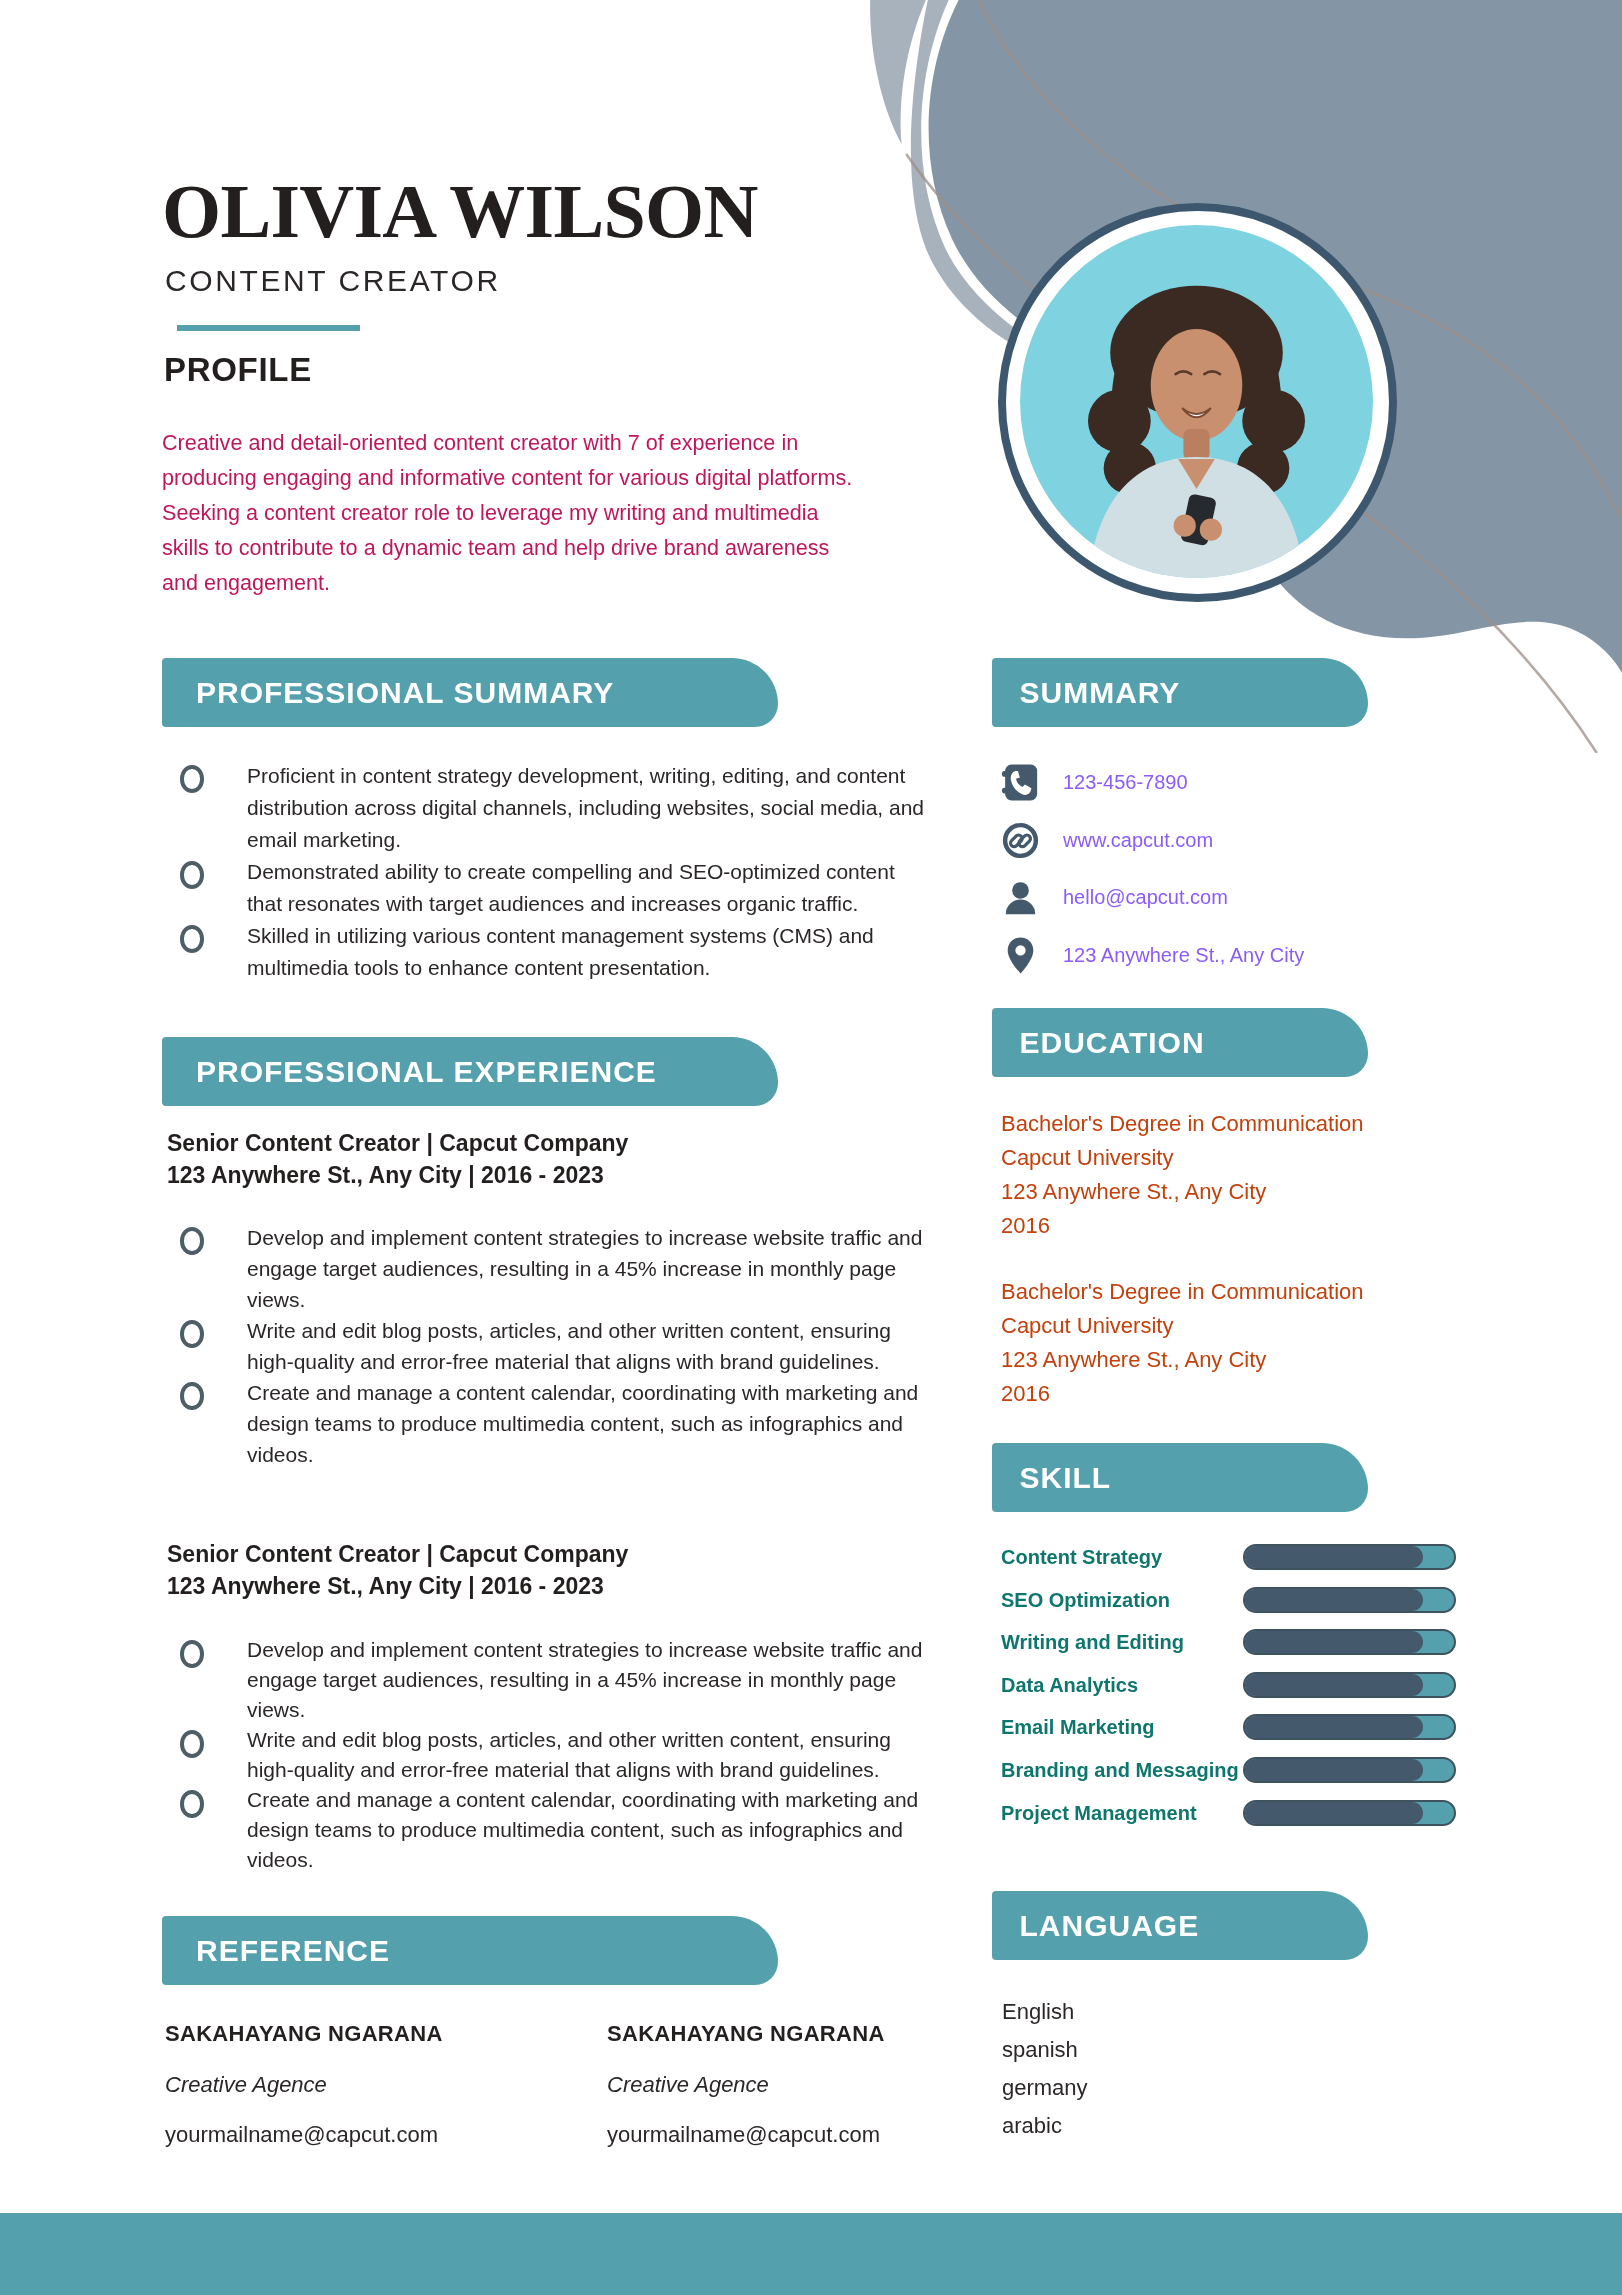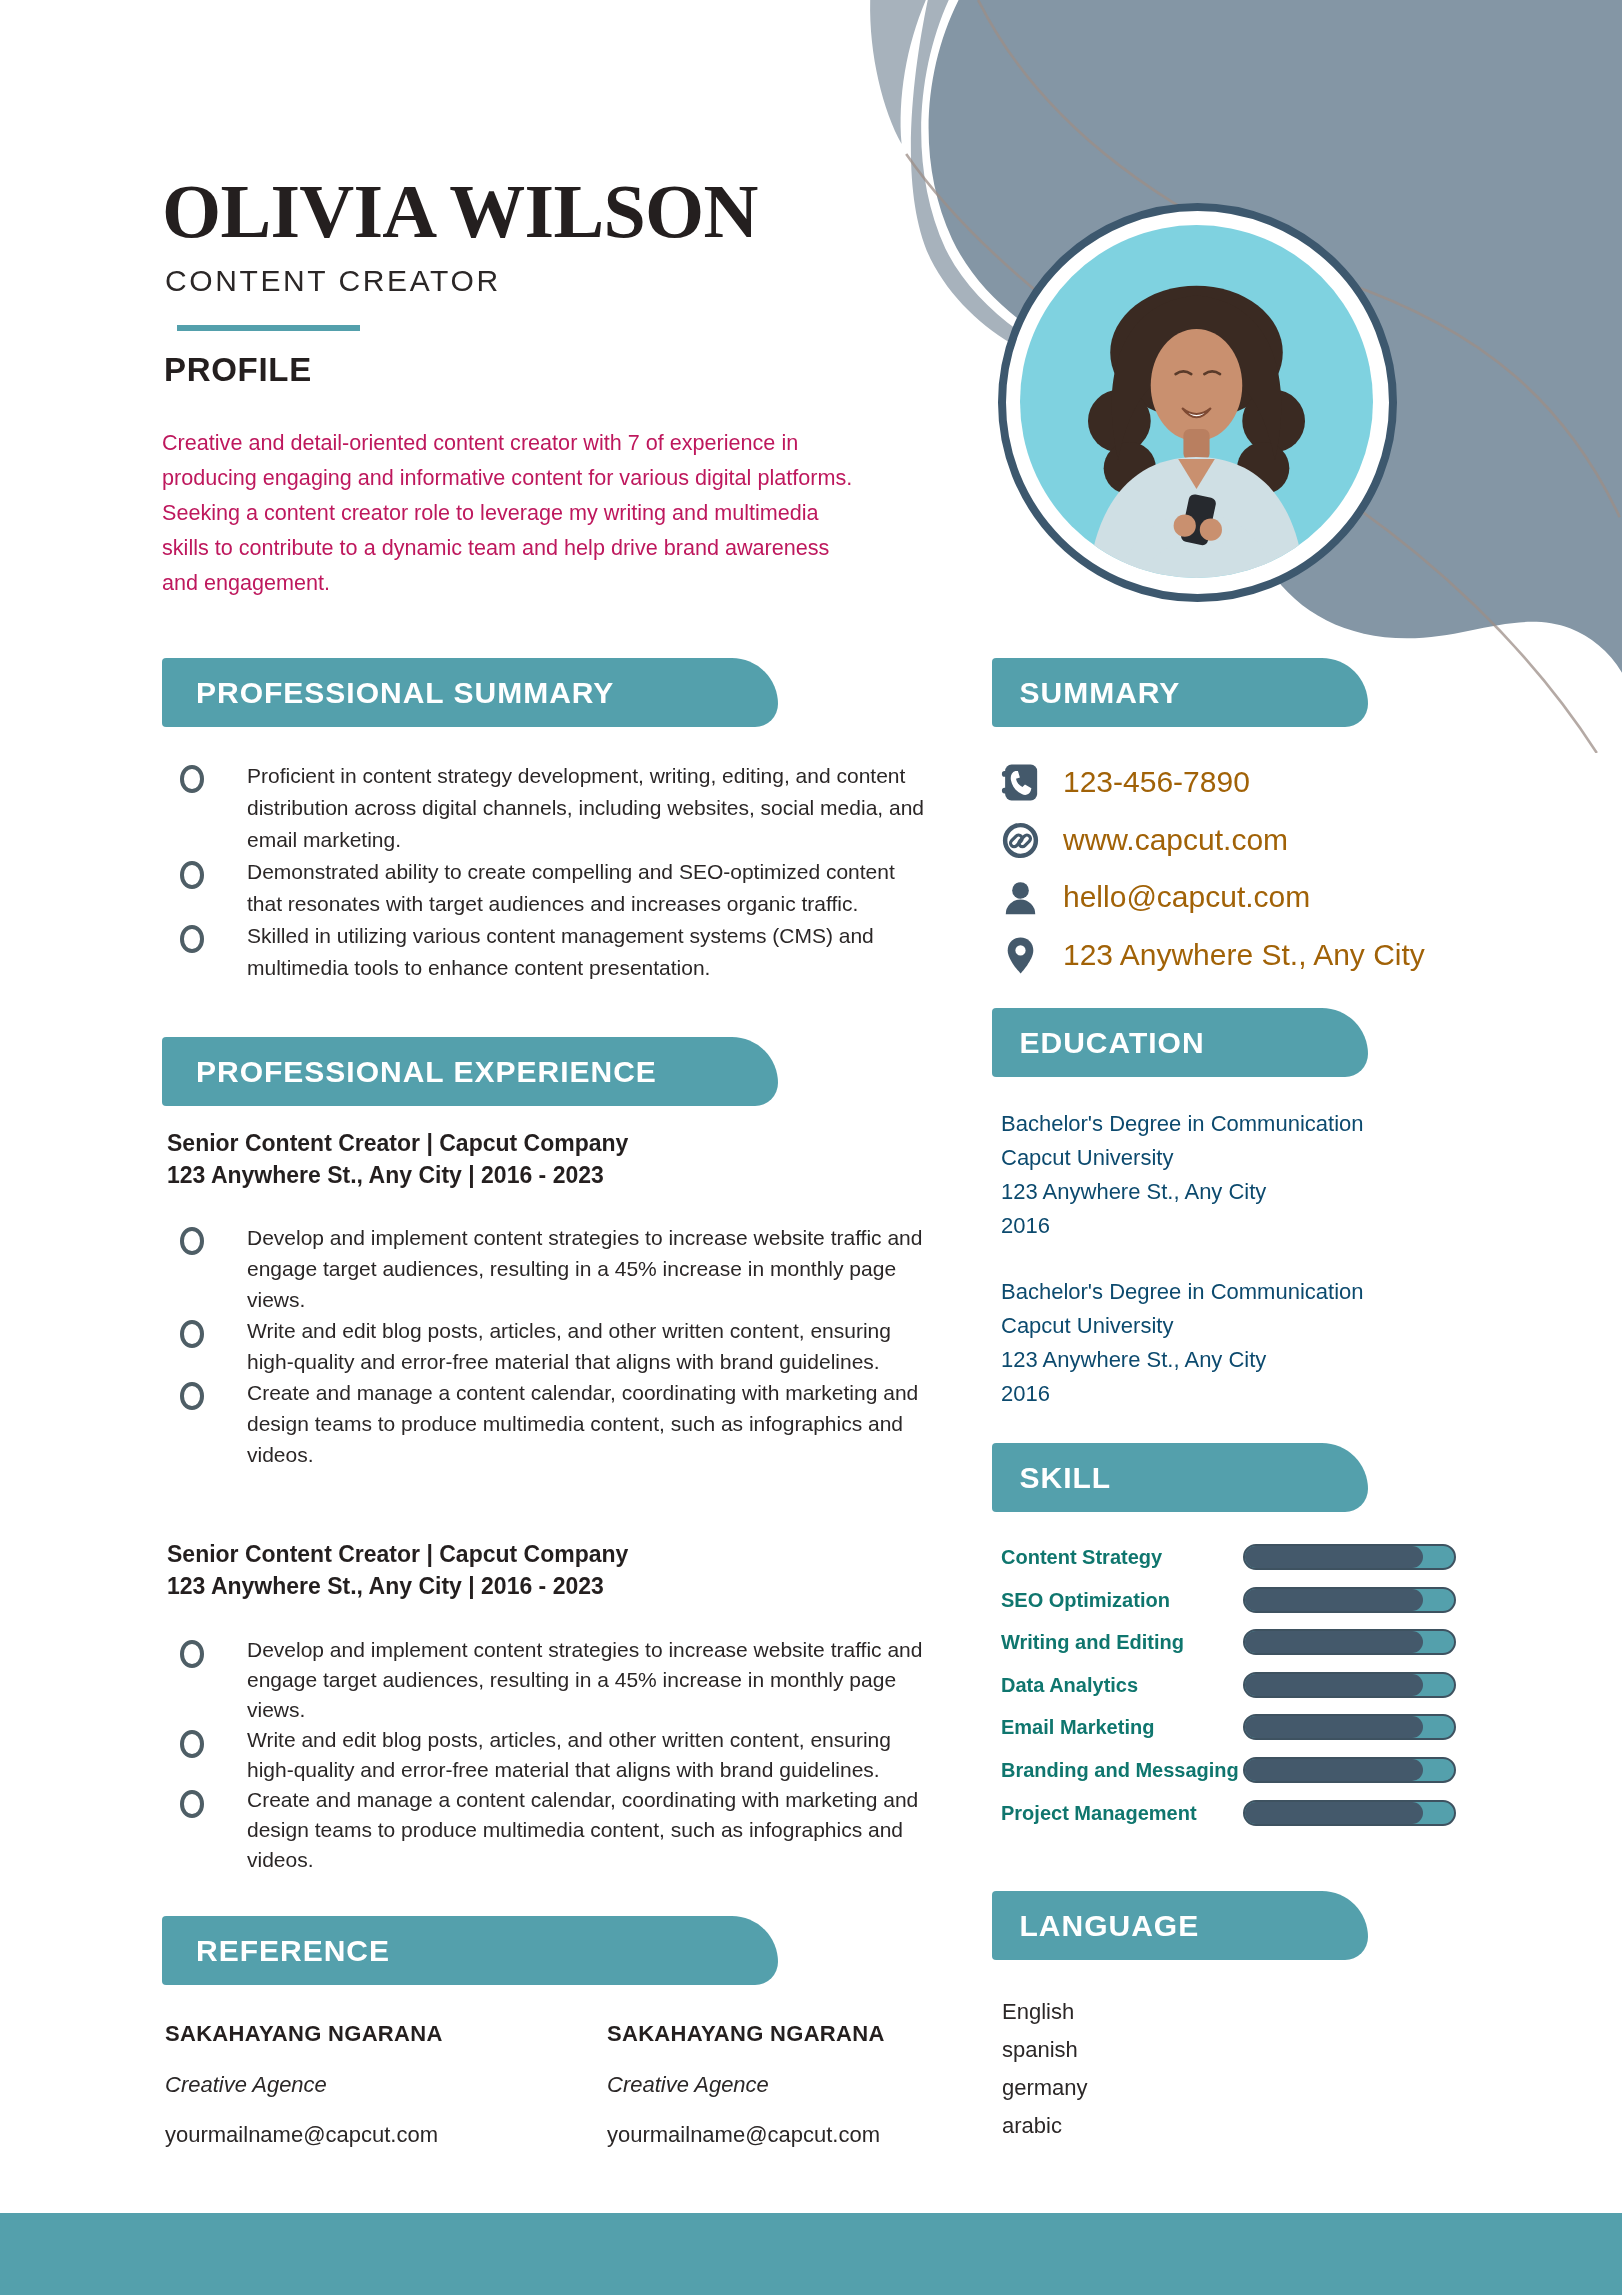--- a/index.html
+++ b/index.html
@@ -72,24 +72,24 @@
 
   
   .ref-entry{ width:406px; top:2021px;}
   .ref-name{ font-size:22px; font-weight:700; letter-spacing:0.3px; color:#241f1f; margin:0;}
   .ref-role{ font-size:22px; font-style:italic; margin:25px 0 0 0;}
   .ref-email{ font-size:22px; margin:23.6px 0 0 0;}
 
   
   .contact-row{ left:1000px; width:589px; height:42px; display:flex; align-items:center;}
   .contact-icon{ flex:0 0 41px; width:41px; height:41px;}
-  .contact-label{ margin-left:22px; font-size:30px; color:#a16207; white-space:nowrap;}
-
-  
-  .edu-entry{ left:1001px; width:445px; font-size:22px; line-height:34px; color:#0c4a6e;}
+  .contact-label{ margin-left:22px; font-size:20px; color:#8b5cf6; white-space:nowrap;}
+
+  
+  .edu-entry{ left:1001px; width:445px; font-size:22px; line-height:34px; color:#c2410c;}
 
   
   .skill-row{ left:1001px; width:465px; height:34px; display:flex; align-items:center;}
   .skill-label{ width:242px; font-size:20px; font-weight:700; color:#0f766e; white-space:nowrap;}
   .skill-bar{
     width:213px; height:26px; box-sizing:border-box;
     background:#54a0ac; border:2.6px solid #3e5260; border-radius:14.4px;
     overflow:hidden;
   }
   .skill-fill{ height:100%; background:#44596b; border-radius:0 11.8px 11.8px 0;}

